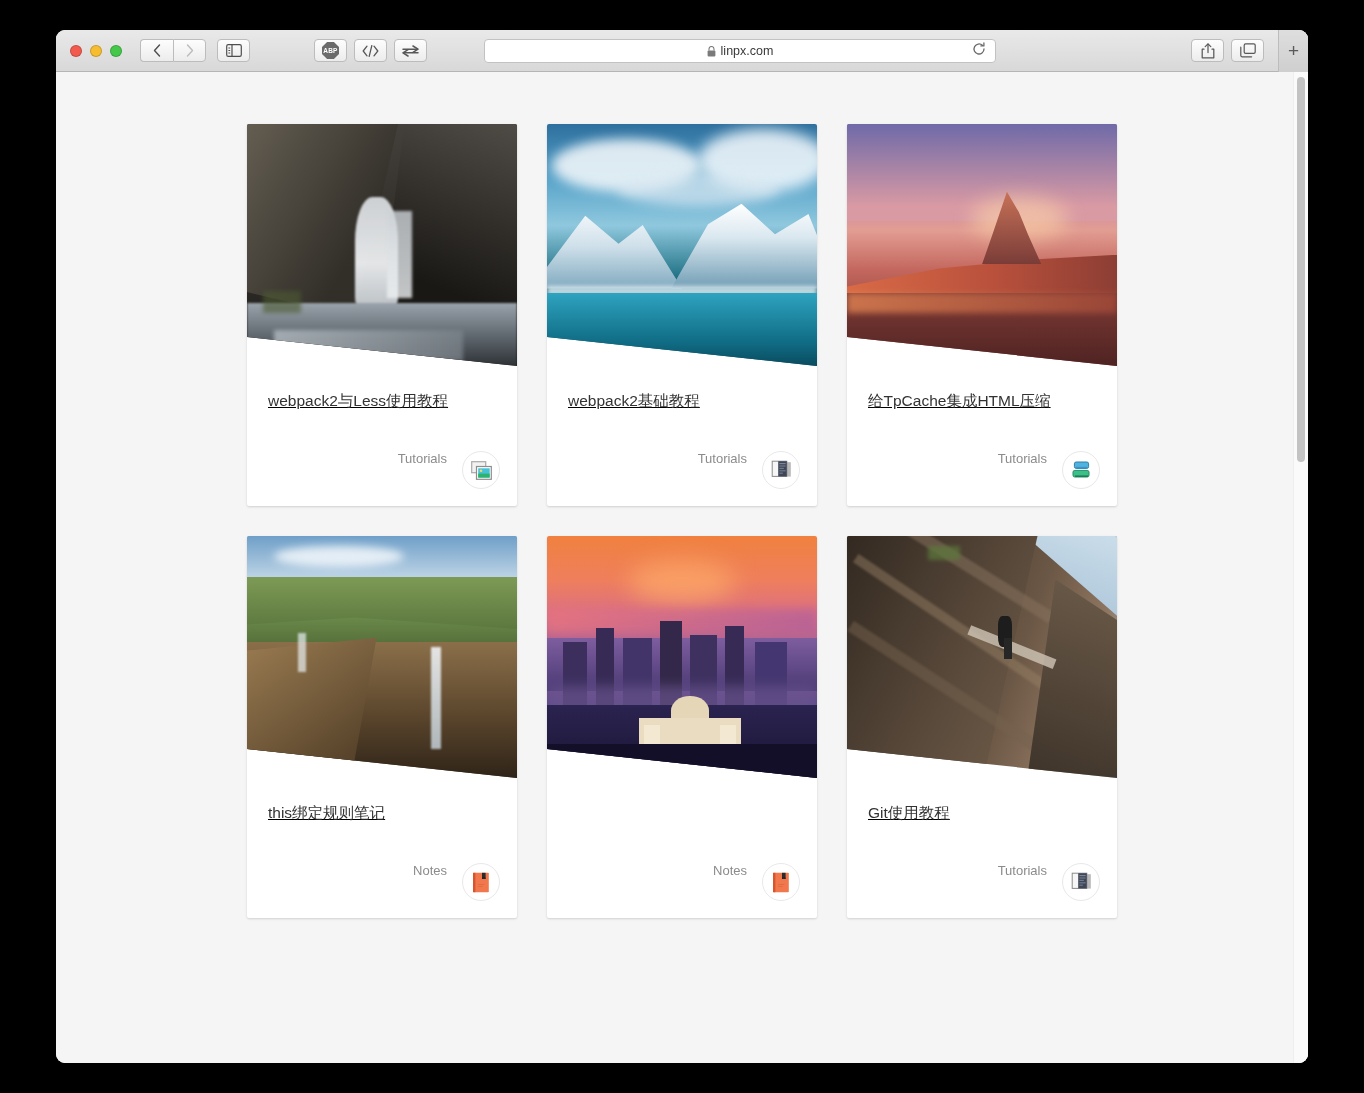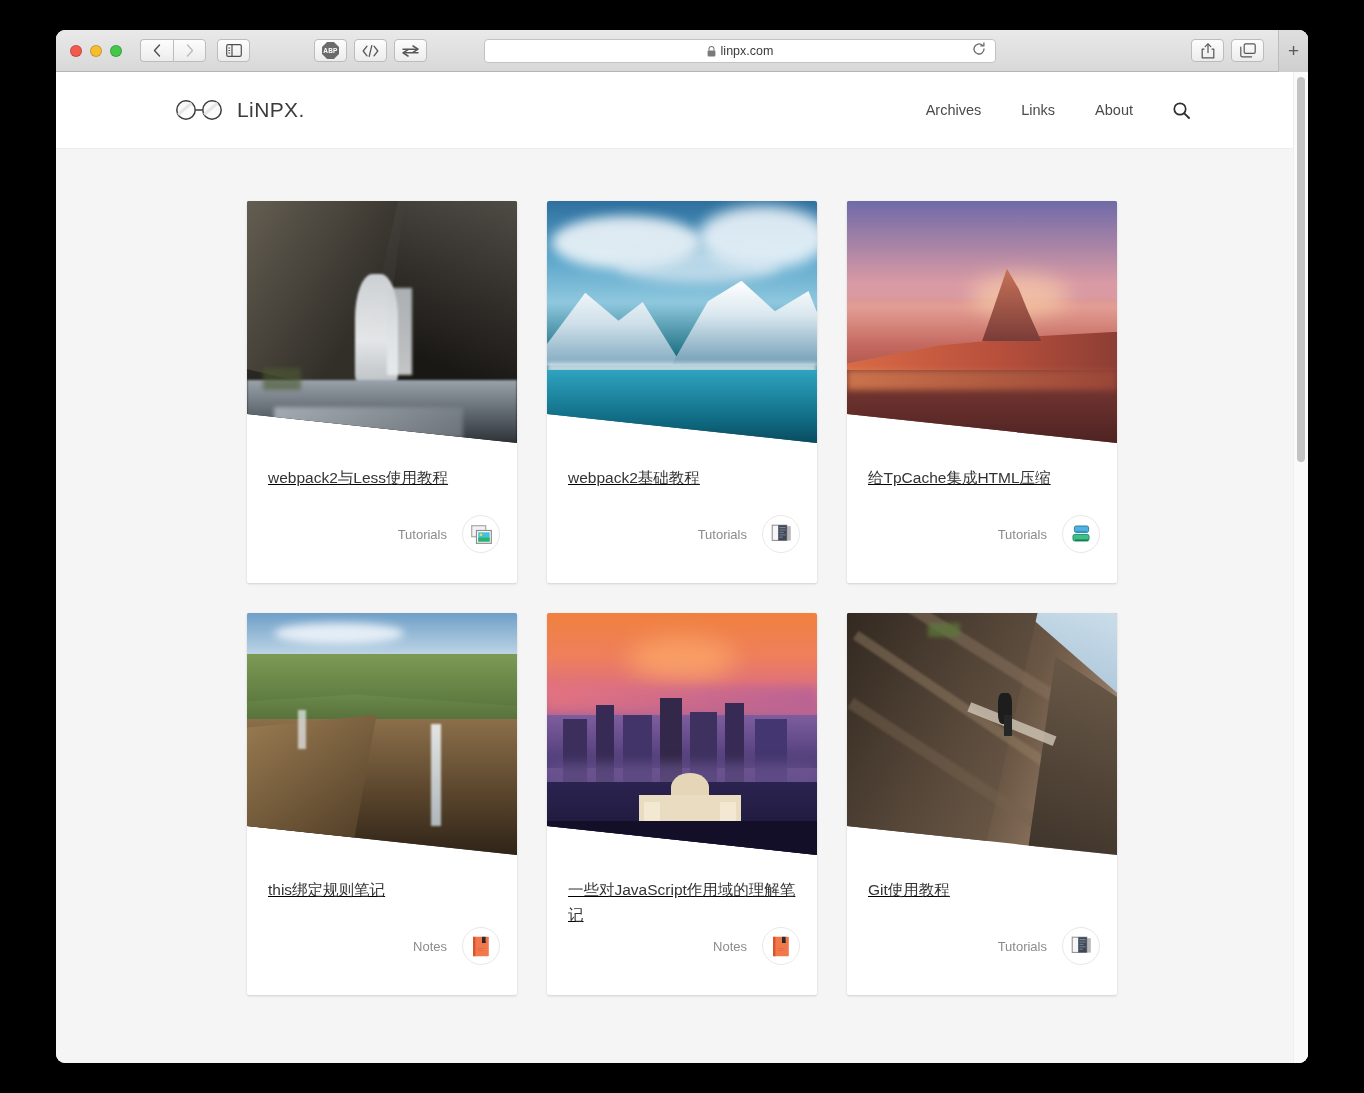--- a/index.html
+++ b/index.html
@@ -235,23 +235,23 @@
   .card-title {
     font-size: 15.5px;
     line-height: 1.62;
     color: #333333;
     font-weight: 400;
   }
 
   .card-footer {
     position: absolute;
     left: 21px; right: 17px;
-    bottom: 30px;
-    display: flex;
-    align-items: center;
+    bottom: 17px;
+    display: flex;
+    align-items: flex-start;
     justify-content: flex-end;
     gap: 15px;
   }
   .cat-label {
     font-size: 13px;
     color: #8b8b8b;
   }
   .cat-icon-ring {
     width: 38px; height: 38px;
     border-radius: 50%;
@@ -447,44 +447,20 @@
             <path d="M11.6 13.8H2.2A1.4 1.4 0 0 1 0.8 12.4V4.2" stroke="currentColor" stroke-width="1.2" stroke-linecap="round"></path>
           </svg>
         </div>
       </div>
 
       <div id="new-tab-btn">+</div>
     </div>
 
     <div id="viewport">
 
-      <div id="site-header">
-        <div id="brand">
-          <svg width="52" height="22" viewBox="0 0 52 22" fill="none">
-            <circle cx="12" cy="11" r="9.2" stroke="#3c3c3c" stroke-width="1.5" fill="#fbfbfb"></circle>
-            <circle cx="38" cy="11" r="9.2" stroke="#3c3c3c" stroke-width="1.5" fill="#fbfbfb"></circle>
-            <path d="M21.2 11h7.6" stroke="#3c3c3c" stroke-width="1.5"></path>
-            <path d="M4.2 15.5L17.5 4.2" stroke="#e6e6e6" stroke-width="3"></path>
-            <path d="M30.2 15.5L43.5 4.2" stroke="#e6e6e6" stroke-width="3"></path>
-          </svg>
-          <span id="brand-text">LiNPX.</span>
-        </div>
-
-        <div id="site-nav">
-          <a class="nav-link" href="#">Archives</a>
-          <a class="nav-link" href="#">Links</a>
-          <a class="nav-link" href="#">About</a>
-          <span id="search-btn">
-            <svg width="17" height="17" viewBox="0 0 17 17" fill="none">
-              <circle cx="7" cy="7" r="5.7" stroke="currentColor" stroke-width="1.7"></circle>
-              <line x1="11.3" y1="11.3" x2="16" y2="16" stroke="currentColor" stroke-width="1.9" stroke-linecap="round"></line>
-            </svg>
-          </span>
-        </div>
-      </div>
 
       <div id="content">
         <div id="card-grid">
 
           <div class="card">
             <div class="card-thumb">
               <div class="thumb-img">
                 <div class="scene s-waterfall">
                   <div class="layer rockL"></div>
                     <div class="layer rockR"></div>
@@ -627,21 +603,20 @@
                     <div class="layer fg"></div>
                   <div class="layer dome"></div>
                     <div class="layer obs"></div>
                   <div class="layer obsL"></div>
                     <div class="layer obsR"></div>
                   <div class="layer tree"></div>
                 </div>
               </div>
             </div>
             <div class="card-body">
-              <div class="card-title">一些对JavaScript作用域的理解笔记</div>
               <div class="card-footer">
                 <span class="cat-label">Notes</span>
                 <span class="cat-icon-ring">
                   <svg width="18" height="21" viewBox="0 0 18 21">
                     <rect x="1" y="0.8" width="15.8" height="19.4" rx="0.8" fill="#f0784c"></rect>
                     <rect x="1" y="0.8" width="2.4" height="19.4" fill="#d9542c"></rect>
                     <rect x="10" y="0.8" width="3.6" height="6.2" fill="#2b2b2b"></rect>
                     <path d="M10 7l1.8-1.5L13.6 7V5.4H10z" fill="#1f1f1f"></path>
                     <rect x="6" y="12" width="6.4" height="0.9" fill="#e06a3f"></rect>
                     <rect x="6" y="14" width="4.6" height="0.9" fill="#e06a3f"></rect>

